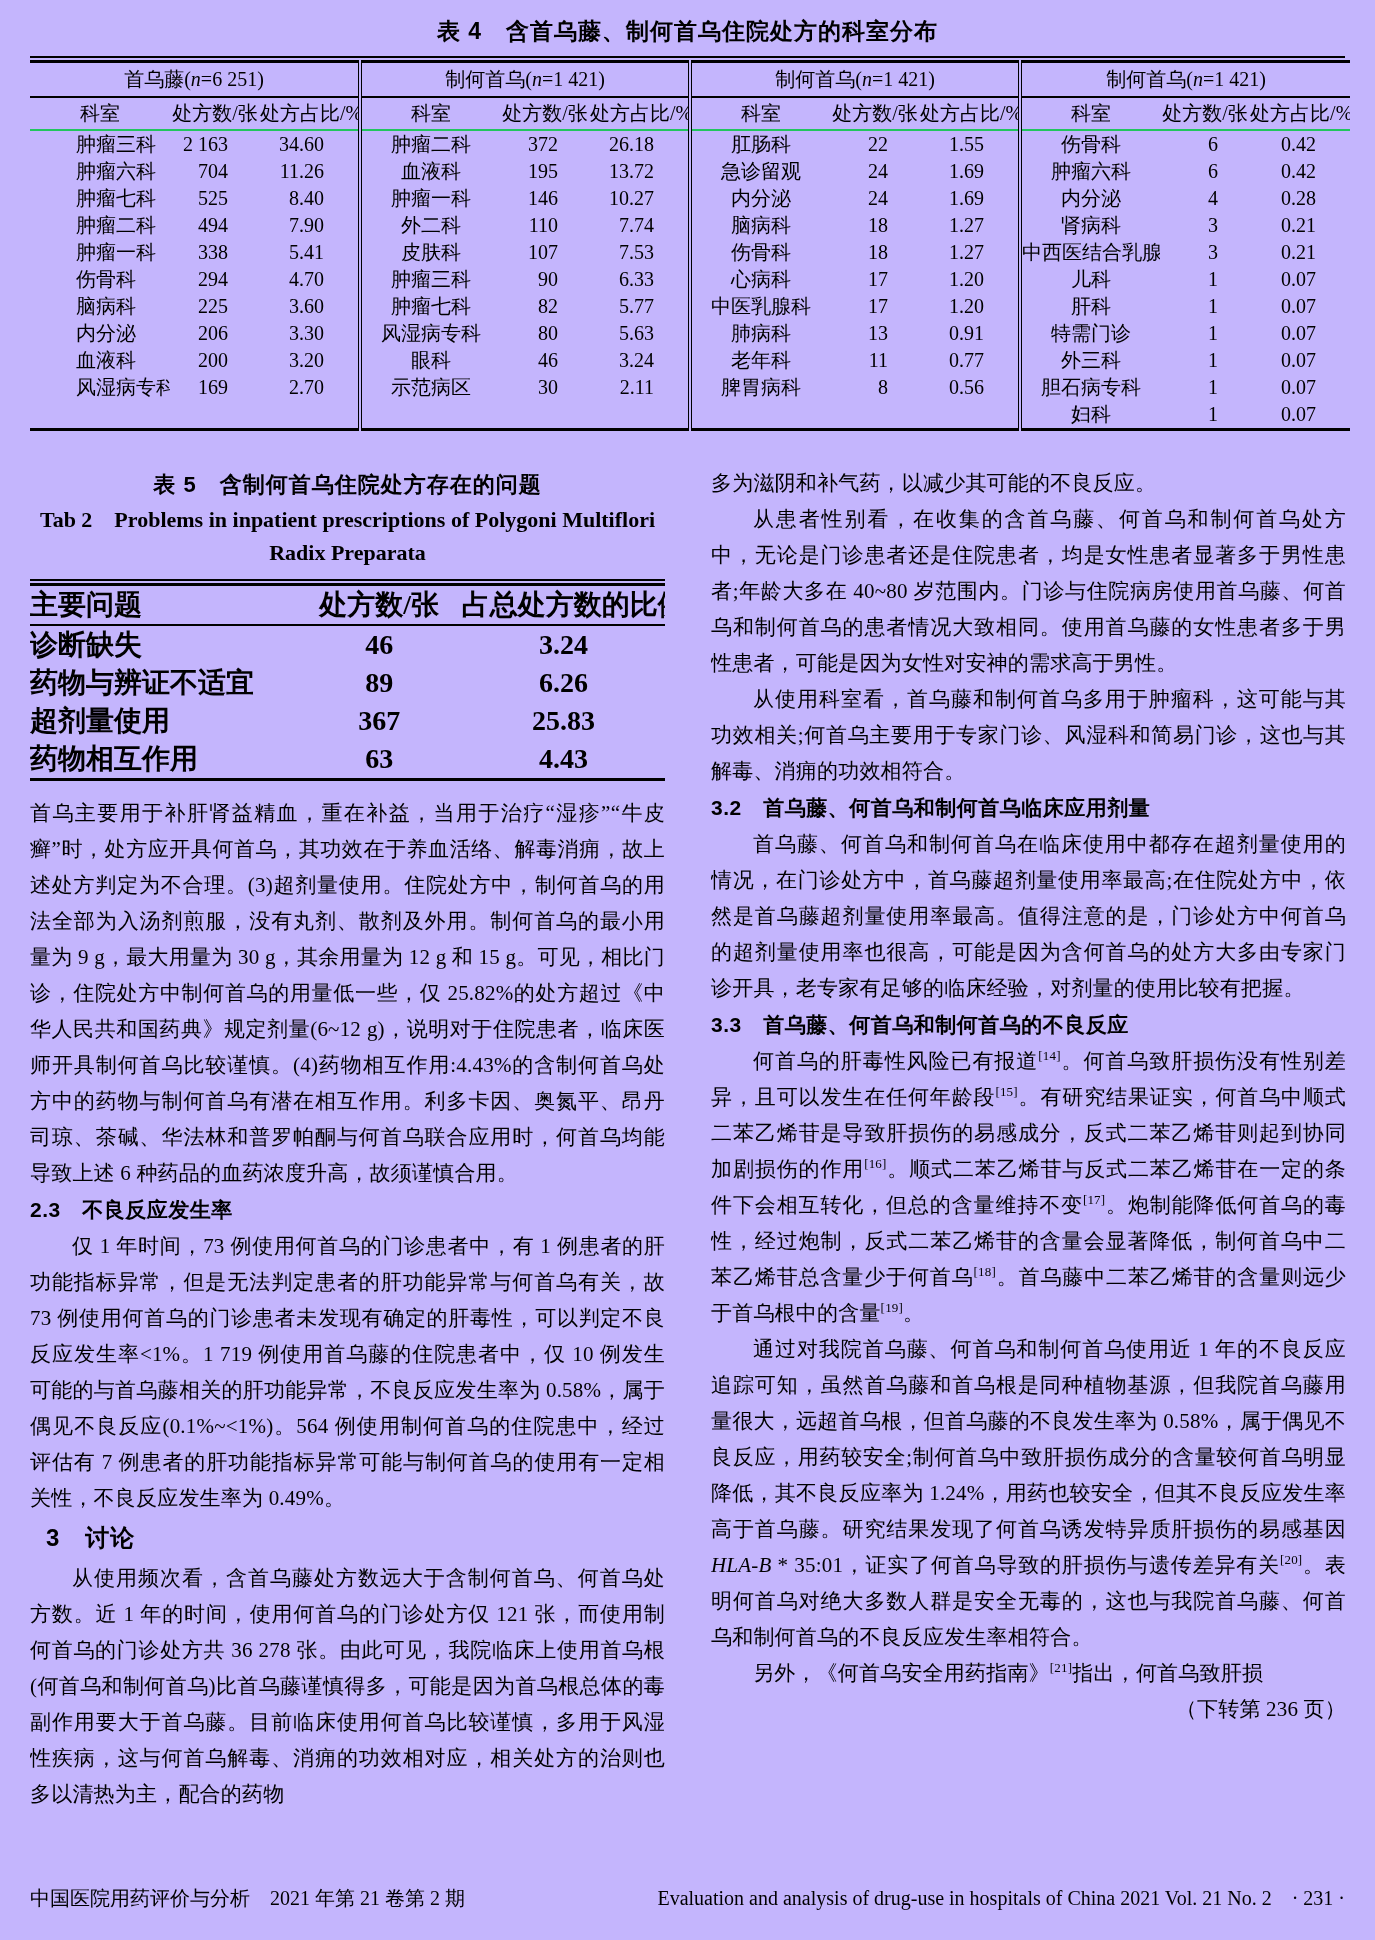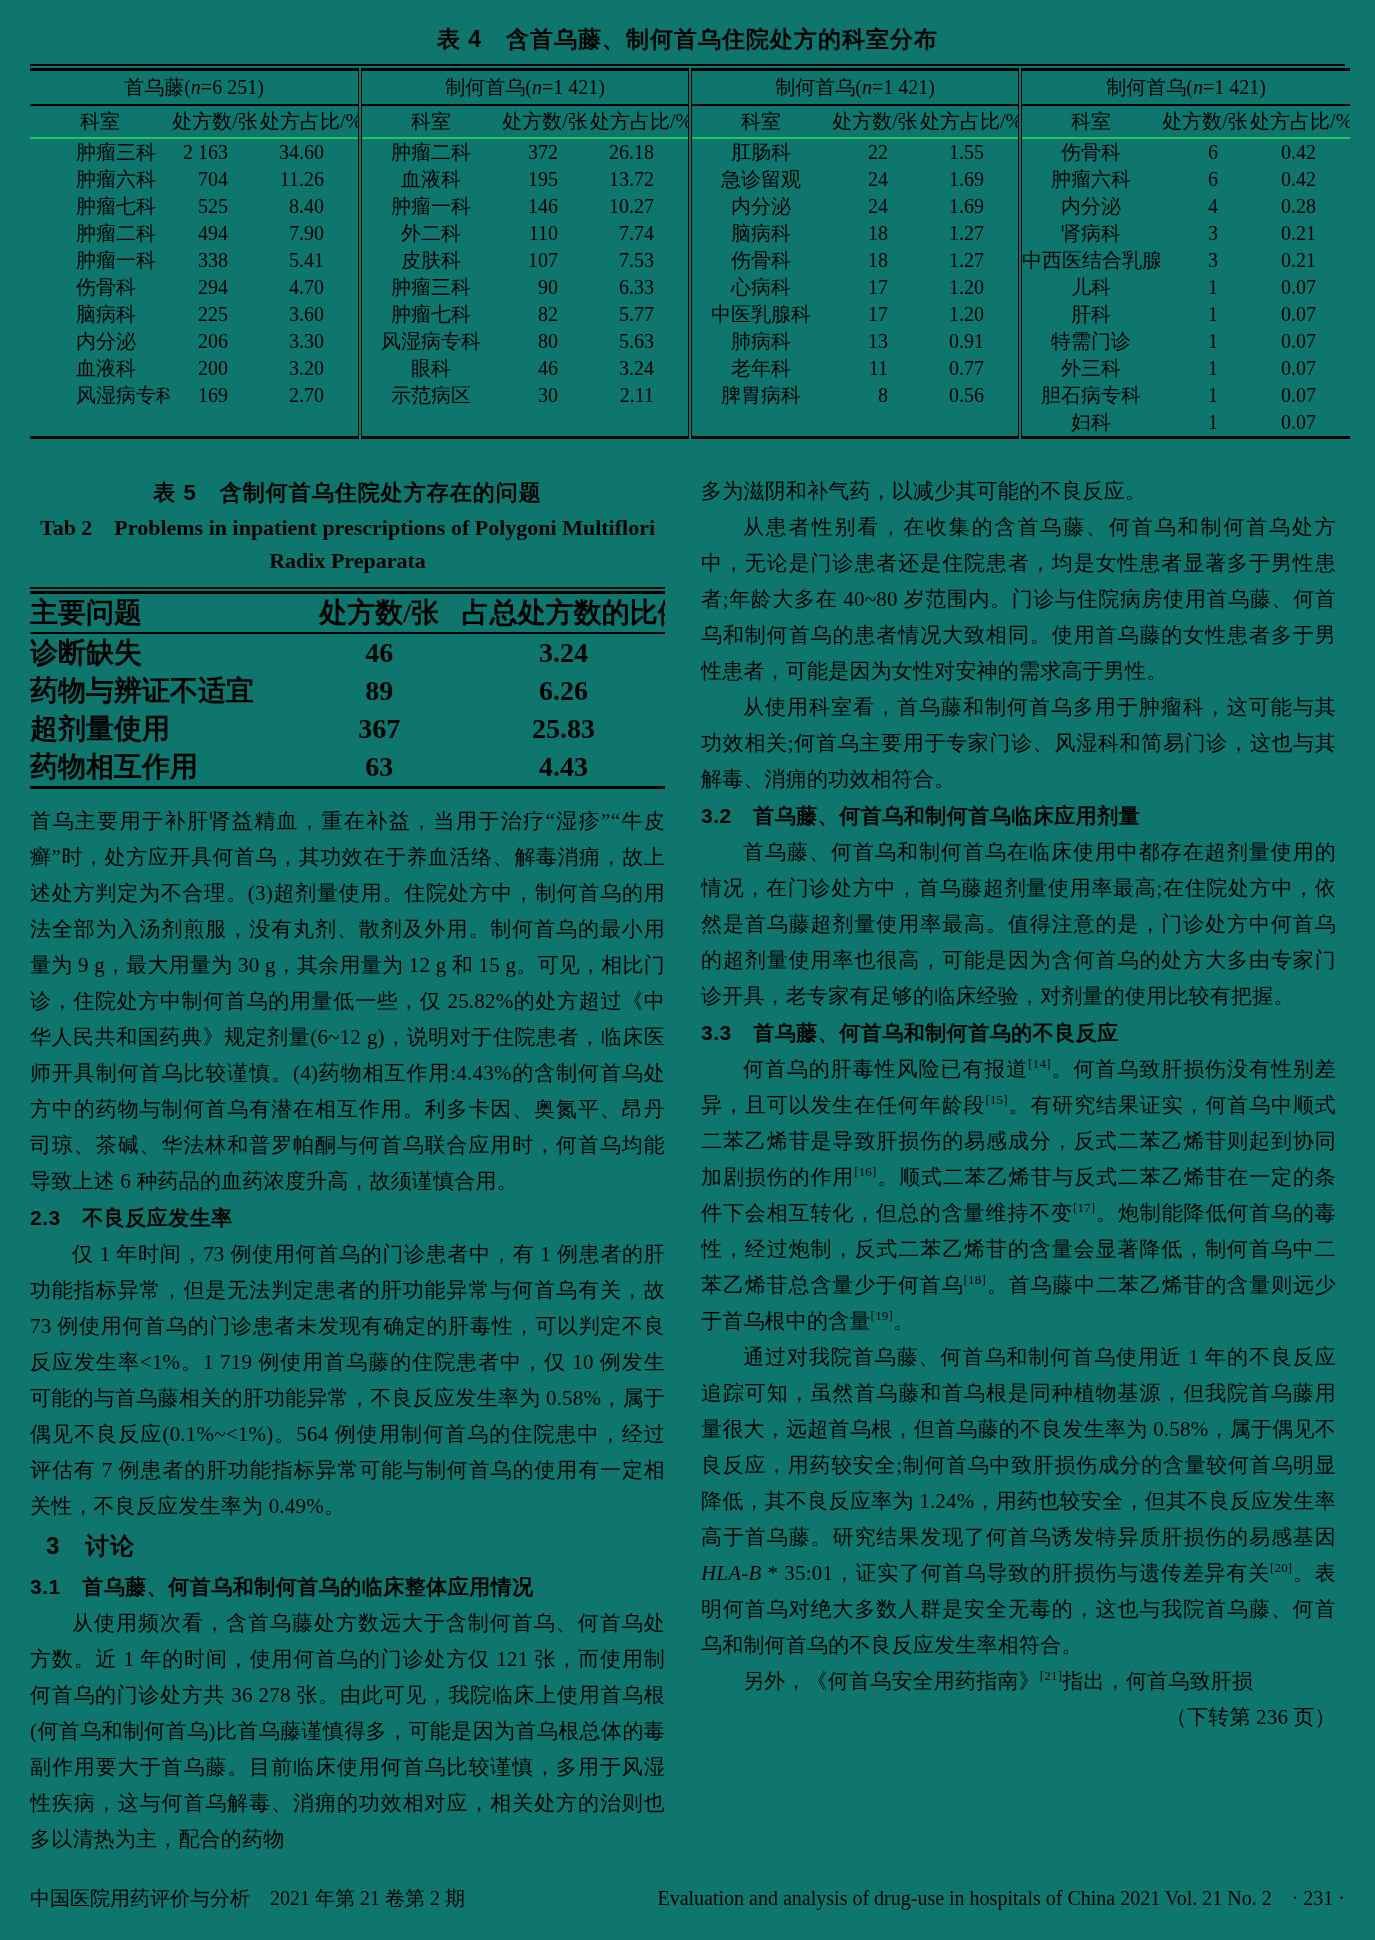--- a/index.html
+++ b/index.html
@@ -1,19 +1,19 @@
 <!DOCTYPE html>
 <html><head>
 <meta charset="utf-8">
 <style>
   html,body{margin:0;padding:0;background:#888;}
   .page{
-    width:1375px;height:1940px;margin:0 auto;background:#0f766e;color:#000;
+    width:1375px;height:1940px;margin:0 auto;background:#c4b5fd;color:#000;
     font-family:"Liberation Serif","DejaVu Serif",serif;
-    box-sizing:border-box;padding:24px 30px 16px 30px;
+    box-sizing:border-box;padding:16px 30px 16px 30px;
     display:flex;flex-direction:column;overflow:hidden;position:relative;
   }
   
   .t4-title-zh{
     text-align:center;font-weight:bold;font-size:23px;line-height:30px;
     font-family:"Liberation Sans","DejaVu Sans",sans-serif;letter-spacing:1px;
   }
   .t4-title-en{
     text-align:center;font-weight:bold;font-size:22px;line-height:30px;margin-top:6px;
     font-family:"Liberation Serif","DejaVu Serif",serif;
@@ -40,21 +40,21 @@
     text-align:center;font-weight:bold;font-size:22px;line-height:33px;margin-top:2px;
     font-family:"Liberation Serif","DejaVu Serif",serif;
   }
   .t5tbl{border-top:3px solid #000;border-bottom:3px solid #000;}
   .t5tbl th,.t5tbl td{font-weight:bold;font-size:28px;padding:0;white-space:nowrap;}
   .t5tbl th{height:31px;border-bottom:2px solid #000;text-align:center;}
   .t5tbl th.h0{text-align:left;}
   .t5tbl td{height:28px;text-align:center;}
   .t5tbl td.c0{text-align:left;}
   
-  .cols{display:flex;gap:36px;margin-top:16px;flex:1 1 auto;min-height:0;}
+  .cols{display:flex;gap:46px;margin-top:16px;flex:1 1 auto;min-height:0;}
   .col{width:635px;flex:0 0 auto;overflow:hidden;}
   .col-right{padding-top:18px;}
   .col-left .bodytext{margin-top:14px;}
   
   .blk-p{font-size:21px;line-height:36px;text-align:justify;letter-spacing:0.2px;}
   .blk-p.ind{text-indent:2em;}
   .blk-p.ar{text-align:right;}
   .blk-h2{
     font-family:"Liberation Sans","DejaVu Sans",sans-serif;font-weight:bold;
     font-size:24px;line-height:40px;margin:2px 0 2px 16px;letter-spacing:1px;
@@ -317,21 +317,20 @@
                 </tr>
               </tbody>
             </table>
         </div>
       </div>
       <div class="bodytext" id="leftflow">
           <div class="blk-p">首乌主要用于补肝肾益精血，重在补益，当用于治疗“湿疹”“牛皮癣”时，处方应开具何首乌，其功效在于养血活络、解毒消痈，故上述处方判定为不合理。(3)超剂量使用。住院处方中，制何首乌的用法全部为入汤剂煎服，没有丸剂、散剂及外用。制何首乌的最小用量为 9 g，最大用量为 30 g，其余用量为 12 g 和 15 g。可见，相比门诊，住院处方中制何首乌的用量低一些，仅 25.82%的处方超过《中华人民共和国药典》规定剂量(6~12 g)，说明对于住院患者，临床医师开具制何首乌比较谨慎。(4)药物相互作用:4.43%的含制何首乌处方中的药物与制何首乌有潜在相互作用。利多卡因、奥氮平、昂丹司琼、茶碱、华法林和普罗帕酮与何首乌联合应用时，何首乌均能导致上述 6 种药品的血药浓度升高，故须谨慎合用。</div>
           <div class="blk-h3">2.3　不良反应发生率</div>
           <div class="blk-p ind">仅 1 年时间，73 例使用何首乌的门诊患者中，有 1 例患者的肝功能指标异常，但是无法判定患者的肝功能异常与何首乌有关，故 73 例使用何首乌的门诊患者未发现有确定的肝毒性，可以判定不良反应发生率&lt;1%。1 719 例使用首乌藤的住院患者中，仅 10 例发生可能的与首乌藤相关的肝功能异常，不良反应发生率为 0.58%，属于偶见不良反应(0.1%~&lt;1%)。564 例使用制何首乌的住院患中，经过评估有 7 例患者的肝功能指标异常可能与制何首乌的使用有一定相关性，不良反应发生率为 0.49%。</div>
           <div class="blk-h2">3　讨论</div>
-          <div class="blk-h3">3.1　首乌藤、何首乌和制何首乌的临床整体应用情况</div>
           <div class="blk-p ind">从使用频次看，含首乌藤处方数远大于含制何首乌、何首乌处方数。近 1 年的时间，使用何首乌的门诊处方仅 121 张，而使用制何首乌的门诊处方共 36 278 张。由此可见，我院临床上使用首乌根(何首乌和制何首乌)比首乌藤谨慎得多，可能是因为首乌根总体的毒副作用要大于首乌藤。目前临床使用何首乌比较谨慎，多用于风湿性疾病，这与何首乌解毒、消痈的功效相对应，相关处方的治则也多以清热为主，配合的药物</div>
         </div>
     </div>
 
     <div class="col col-right">
       <div class="bodytext" id="rightflow">
           <div class="blk-p">多为滋阴和补气药，以减少其可能的不良反应。</div>
           <div class="blk-p ind">从患者性别看，在收集的含首乌藤、何首乌和制何首乌处方中，无论是门诊患者还是住院患者，均是女性患者显著多于男性患者;年龄大多在 40~80 岁范围内。门诊与住院病房使用首乌藤、何首乌和制何首乌的患者情况大致相同。使用首乌藤的女性患者多于男性患者，可能是因为女性对安神的需求高于男性。</div>
           <div class="blk-p ind">从使用科室看，首乌藤和制何首乌多用于肿瘤科，这可能与其功效相关;何首乌主要用于专家门诊、风湿科和简易门诊，这也与其解毒、消痈的功效相符合。</div>
           <div class="blk-h3">3.2　首乌藤、何首乌和制何首乌临床应用剂量</div>

